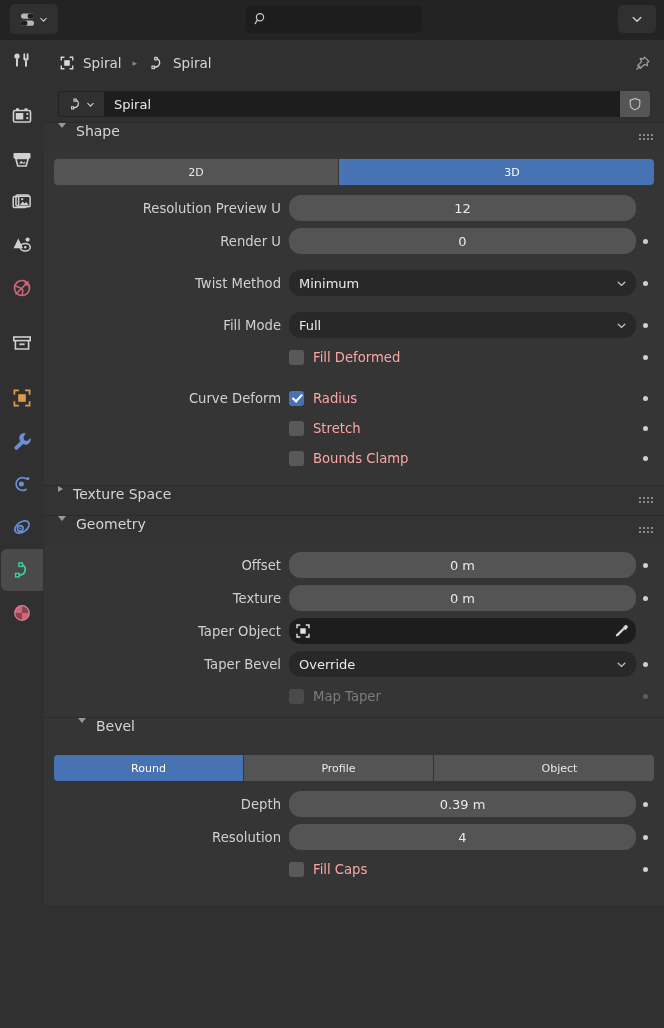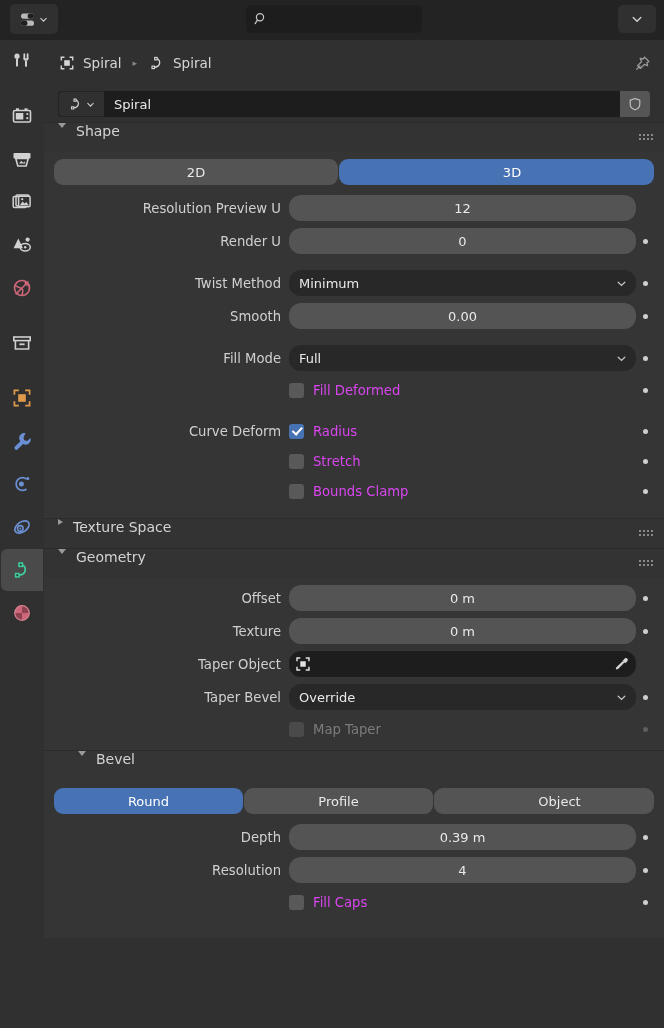--- a/index.html
+++ b/index.html
@@ -152,23 +152,22 @@
   .deco.dim i { background: #5e5e5e; }
   .deco.none i { background: transparent; }
 
   
   .seg {
     display: flex; margin: 0 10px 10px 10px; height: 26px;
     border-radius: 4px; overflow: hidden;
   }
   .seg > div {
     flex: 1; display: flex; align-items: center; justify-content: center;
-    background: #545454; color: #e9e9e9; font-size: 13px;
+    background: #545454; color: #e9e9e9; font-size: 11px;
     border-right: 1px solid #353535;
-    border-radius: 9px;
   }
   .seg > div:last-child { border-right: 0; padding-left: 31px; }
   .seg > div.on { background: #4772b3; color: #ffffff; }
 
   
   .cbrow {
     display: flex; align-items: center; height: 24px;
     margin-bottom: 6px; padding-left: 14px; padding-right: 10px;
   }
   .cbrow .row-label { width: 231px; }
@@ -176,21 +175,21 @@
   .cbox {
     width: 15px; height: 15px; border-radius: 3px; background: #595959;
     flex: none; display: flex; align-items: center; justify-content: center;
   }
   .cbox.checked { background: #4772b3; }
   .cbox.checked::after {
     content: ""; width: 4px; height: 8px;
     border: solid #fff; border-width: 0 2px 2px 0;
     transform: rotate(42deg) translate(-0.5px, -1px);
   }
-  .cb-label { color: #d946ef; font-size: 13.2px; }
+  .cb-label { color: #fca5a5; font-size: 13.2px; }
   .cb-label.dim { color: #7c7c7c; }
   .cbox.dim { background: #4a4a4a; }
 </style>
 </head>
 <body>
 
 <div id="topbar">
   <div id="editor-type">
     <svg class="prop-icon" width="17" height="17" viewBox="0 0 17 17">
       <rect x="1" y="2.5" width="13" height="5.2" rx="2.6" fill="#b9b9b9"></rect>
@@ -424,27 +423,20 @@
         <span>Minimum</span>
         <svg class="dd-chev" width="11" height="11" viewBox="0 0 11 11">
           <path d="M2.2 4.2 L5.5 7.4 L8.8 4.2" stroke="#c2c2c2" stroke-width="1.3" fill="none" stroke-linecap="round"></path>
         </svg>
       </div>
       <div class="deco">
           <i></i>
         </div>
     </div>
 
-    <div class="row">
-      <div class="row-label">Smooth</div>
-      <div class="field">0.00</div>
-      <div class="deco">
-          <i></i>
-        </div>
-    </div>
 
     <div style="height:9px"></div>
 
     <div class="row">
       <div class="row-label">Fill Mode</div>
       <div class="field dropdown">
         <span>Full</span>
         <svg class="dd-chev" width="11" height="11" viewBox="0 0 11 11">
           <path d="M2.2 4.2 L5.5 7.4 L8.8 4.2" stroke="#c2c2c2" stroke-width="1.3" fill="none" stroke-linecap="round"></path>
         </svg>

